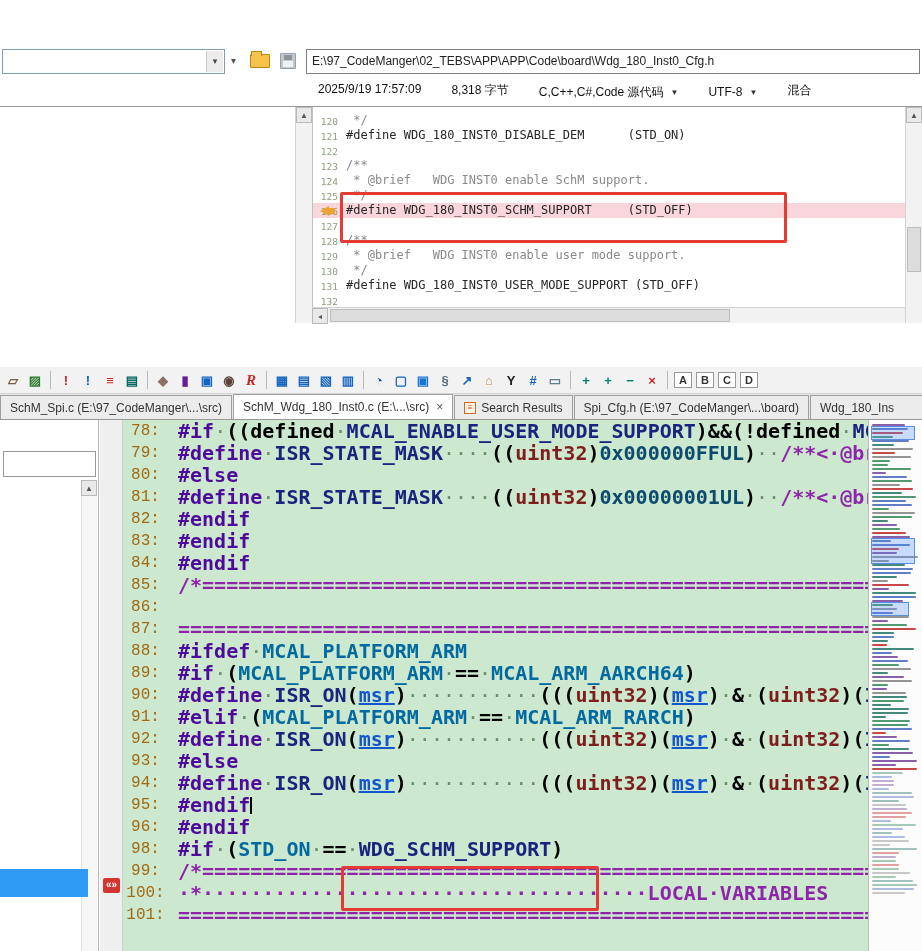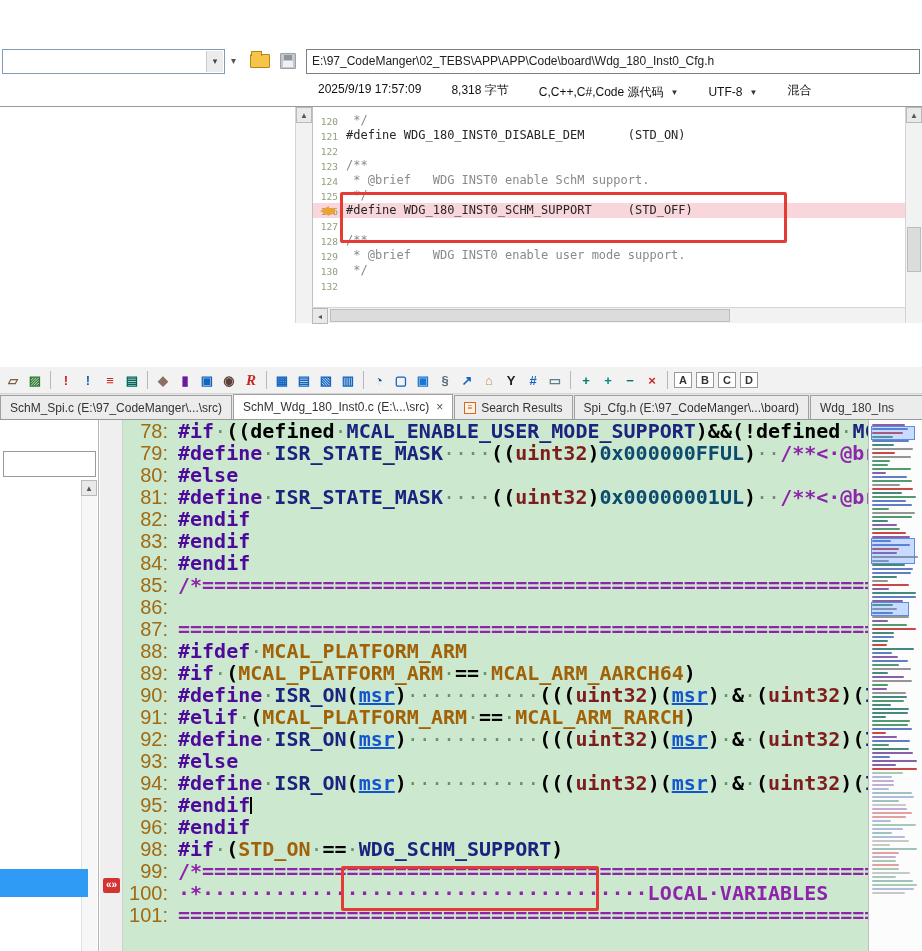--- a/index.html
+++ b/index.html
@@ -53,25 +53,25 @@
   #bt-main{position:absolute;left:0;top:420px;width:922px;height:531px;overflow:hidden;background:#fff}
   #left-panel{position:absolute;left:0;top:0;width:99px;height:531px;background:#fff;border-right:1px solid #b5b5b5}
   #left-filter{position:absolute;left:3px;top:31px;width:93px;height:26px;border:1px solid #9a9a9a;background:#fff}
   #left-scroll-up{position:absolute;left:81px;top:60px}
   #left-scroll-track{position:absolute;left:81px;top:76px;width:16px;height:455px;background:#f7f7f7;border-left:1px solid #e2e2e2}
   #left-highlight{position:absolute;left:0;top:449px;width:88px;height:28px;background:#2f9bf5}
   #marker-margin{position:absolute;left:100px;top:0;width:23px;height:531px;background:#efefef;border-right:1px solid #cfcfcf}
   #change-marker{position:absolute;left:3px;top:458px;width:17px;height:15px;background:#d23430;border-radius:2px;color:#fff;font-size:10px;line-height:13px;text-align:center;font-weight:bold}
   #code-editor{position:absolute;left:123px;top:0;width:745px;height:531px;background:#cce8cf;overflow:hidden}
   .brow{display:flex;height:22px;line-height:22px;white-space:pre}
-  .bnum{width:49px;flex:none;text-align:right;padding-right:4px;font-family:Liberation Sans, sans-serif;font-size:20px;color:#a06a14}
+  .bnum{width:49px;flex:none;text-align:center;padding-right:4px;font-family:Liberation Mono, monospace;font-size:16px;color:#a06a14}
   .bcode{margin-left:6px;font-family:"DejaVu Sans Mono",monospace;font-size:20px;font-weight:bold}
   .b-pp{color:#4e0a9b}
   .b-id{color:#1a237e}
-  .b-mac{color:#a16207}
+  .b-mac{color:#0369a1}
   .b-typ{color:#7f1d1d}
   .b-num{color:#0c4a6e}
   .b-k{color:#000}
   .b-ws{color:#6b8f6b;font-weight:normal}
   .b-cmt{color:#8e24aa}
   .b-prm{color:#1255cc;text-decoration:underline}
   .caret{display:inline-block;width:2px;height:17px;background:#000;vertical-align:-2px}
   #minimap{position:absolute;left:868px;top:0;width:54px;height:531px;background:#fcfcfc;border-left:1px solid #bdbdbd;overflow:hidden}
   #minimap-lines{padding:4px 0 0 3px}
   .mbar{height:2px;margin-bottom:2px;border-radius:1px}
@@ -120,20 +120,21 @@
           <div class="trow"><span class="tnum">121</span><span class="tcode"><span class="t-code">#define WDG_180_INST0_DISABLE_DEM      (STD_ON)</span></span></div>
           <div class="trow"><span class="tnum">122</span><span class="tcode"></span></div>
           <div class="trow"><span class="tnum">123</span><span class="tcode"><span class="t-cmt">/**</span></span></div>
           <div class="trow"><span class="tnum">124</span><span class="tcode"><span class="t-cmt"> * @brief   WDG INST0 enable SchM support.</span></span></div>
           <div class="trow"><span class="tnum">125</span><span class="tcode"><span class="t-cmt"> */</span></span></div>
           <div class="trow hl"><span class="tnum">126</span><span class="tcode"><span class="t-code">#define WDG_180_INST0_SCHM_SUPPORT     (STD_OFF)</span></span></div>
           <div class="trow"><span class="tnum">127</span><span class="tcode"></span></div>
           <div class="trow"><span class="tnum">128</span><span class="tcode"><span class="t-cmt">/**</span></span></div>
           <div class="trow"><span class="tnum">129</span><span class="tcode"><span class="t-cmt"> * @brief   WDG INST0 enable user mode support.</span></span></div>
           <div class="trow"><span class="tnum">130</span><span class="tcode"><span class="t-cmt"> */</span></span></div>
+          <div class="trow"><span class="tnum">131</span><span class="tcode"><span class="t-code">#define WDG_180_INST0_USER_MODE_SUPPORT (STD_OFF)</span></span></div>
           <div class="trow"><span class="tnum">132</span><span class="tcode"></span></div>
         </div>
     </div>
     <div id="top-hscroll">
       <div class="scroll-btn">◂</div>
       <div id="top-hscroll-thumb"></div>
     </div>
     <div id="top-vscroll">
       <div class="scroll-btn">▲</div>
       <div id="top-vscroll-thumb"></div>

